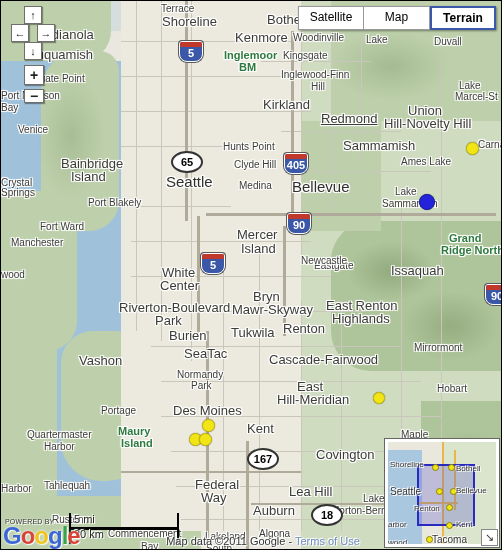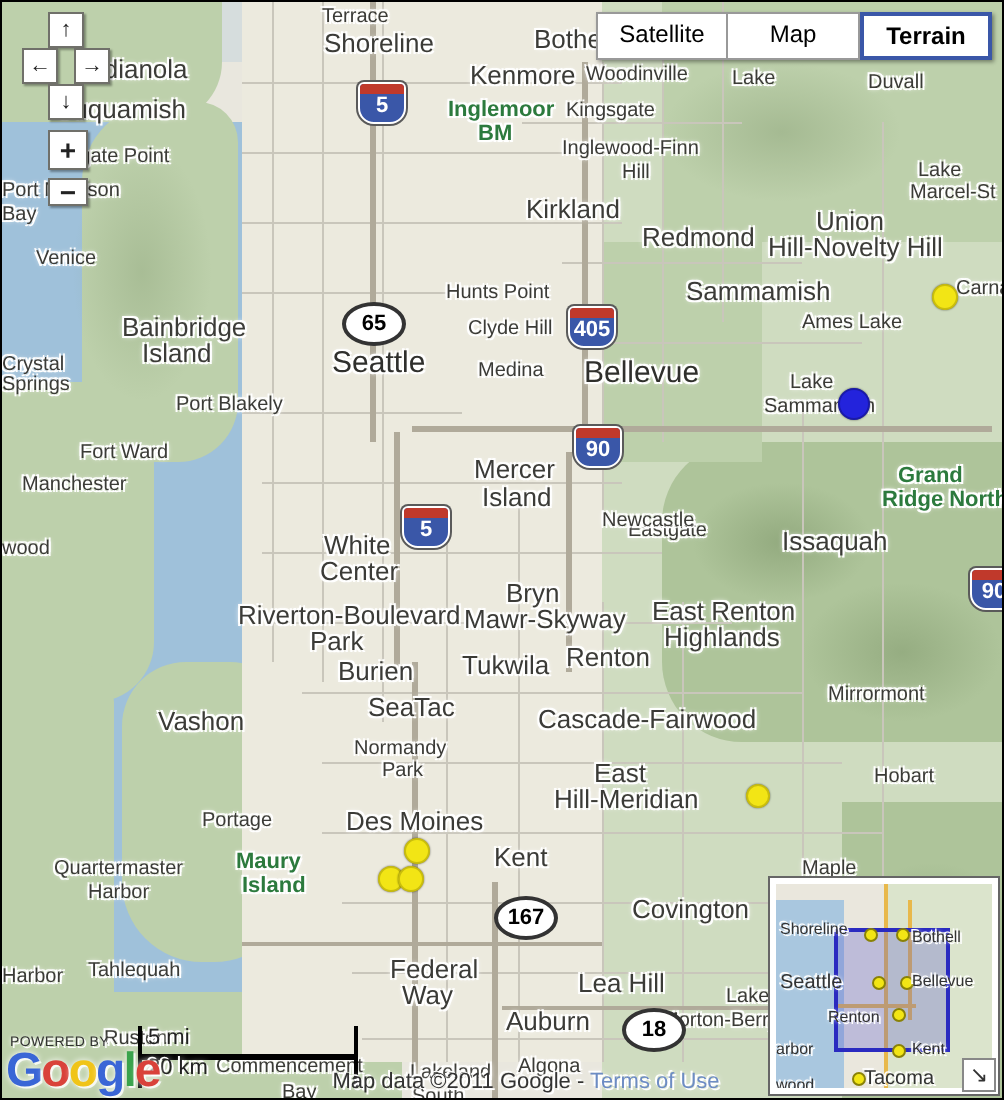--- a/index.html
+++ b/index.html
@@ -223,21 +223,21 @@
       <div class="lbl mid" style="left: 266px; top: 13px;">Bothell</div>
       <div class="lbl sm" style="left: 292px; top: 31px;">Woodinville</div>
       <div class="lbl sm" style="left: 433px; top: 35px;">Duvall</div>
       <div class="lbl park" style="left: 223px; top: 48px;">Inglemoor</div>
       <div class="lbl park" style="left: 238px; top: 60px;">BM</div>
       <div class="lbl sm" style="left: 282px; top: 49px;">Kingsgate</div>
       <div class="lbl sm" style="left: 280px; top: 68px;">Inglewood-Finn</div>
       <div class="lbl sm" style="left: 310px; top: 80px;">Hill</div>
       <div class="lbl sm" style="left: 365px; top: 33px;">Lake</div>
       <div class="lbl mid" style="left: 262px; top: 98px;">Kirkland</div>
-      <div class="lbl mid" style="left: 320px; top: 112px;">Redmond</div>
+      <div class="lbl mid" style="left: 320px; top: 112px; text-decoration: underline;">Redmond</div>
       <div class="lbl mid" style="left: 407px; top: 104px;">Union</div>
       <div class="lbl mid" style="left: 383px; top: 117px;">Hill-Novelty Hill</div>
       <div class="lbl sm" style="left: 458px; top: 79px;">Lake</div>
       <div class="lbl sm" style="left: 454px; top: 90px;">Marcel-St</div>
       <div class="lbl sm" style="left: 222px; top: 140px;">Hunts Point</div>
       <div class="lbl sm" style="left: 233px; top: 158px;">Clyde Hill</div>
       <div class="lbl sm" style="left: 238px; top: 179px;">Medina</div>
       <div class="lbl big" style="left: 165px; top: 175px;">Seattle</div>
       <div class="lbl big" style="left: 291px; top: 180px;">Bellevue</div>
       <div class="lbl mid" style="left: 342px; top: 139px;">Sammamish</div>

